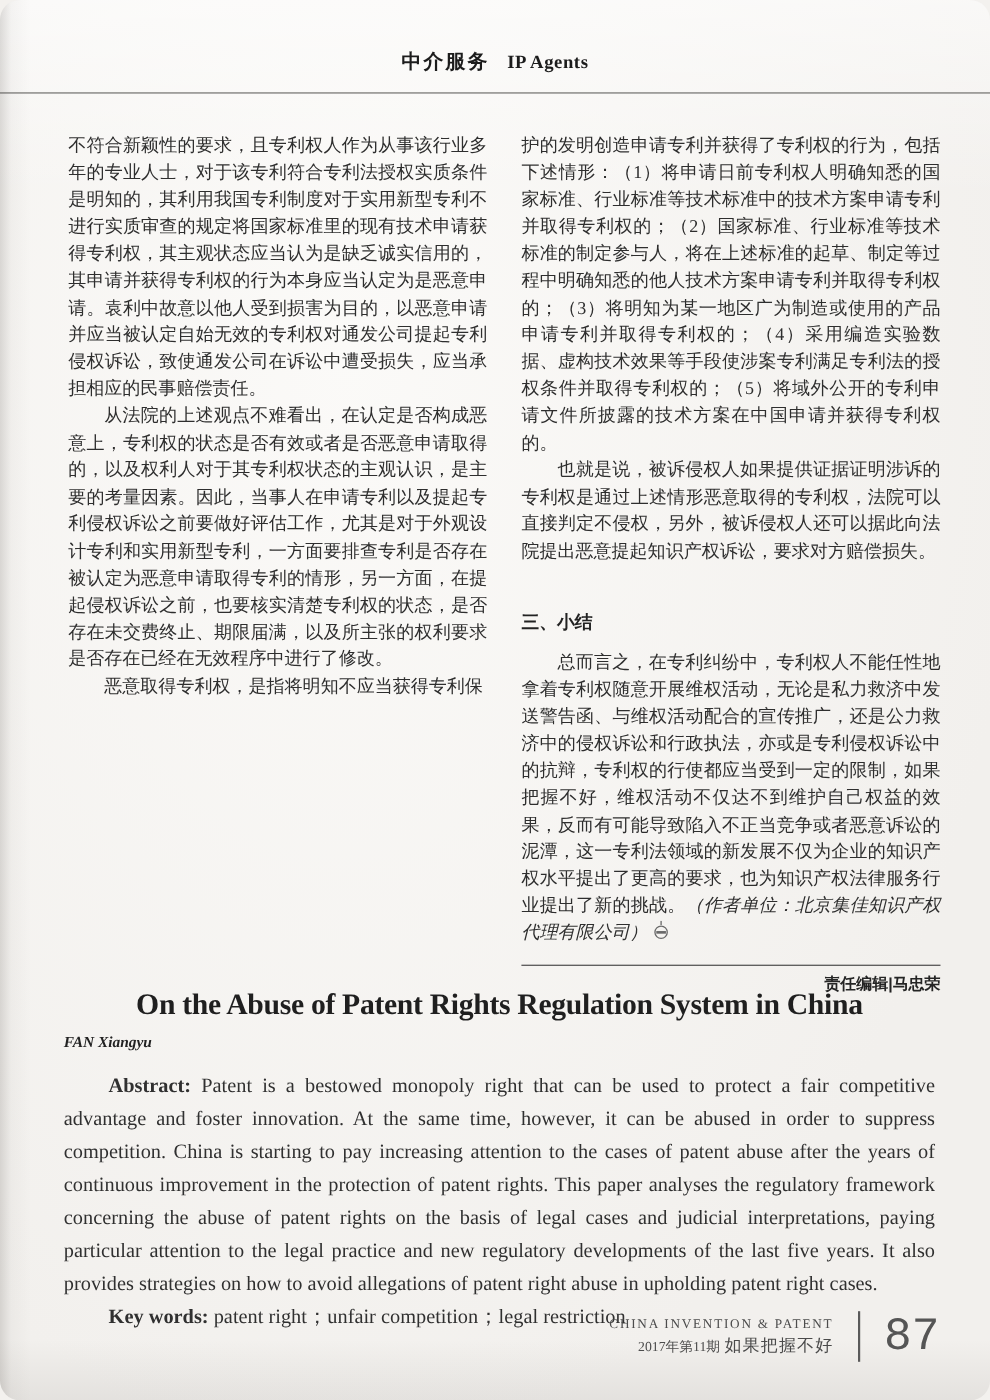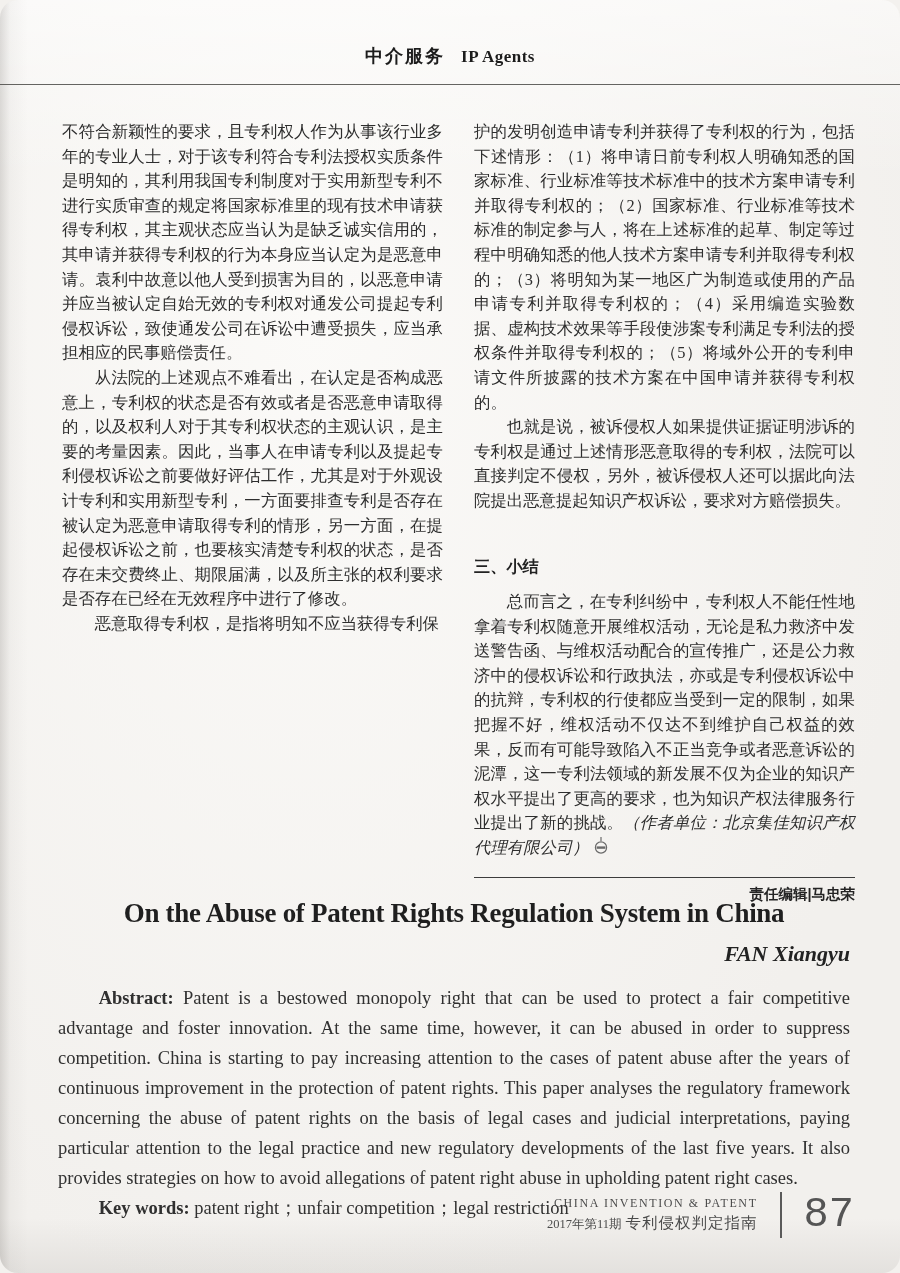--- a/index.html
+++ b/index.html
@@ -70,22 +70,22 @@
   
   .english{
     position:absolute;top:898px;left:58px;width:792px;
   }
   .eng-title{
     text-align:center;
     font-weight:bold;font-size:27px;letter-spacing:-0.3px;
     color:#1f1f1f;margin:0 0 12px 0;
   }
   .eng-author{
-    text-align:right;
-    font-weight:bold;font-style:italic;font-size:22px;
+    text-align:left;
+    font-weight:bold;font-style:italic;font-size:14px;
     color:#222;margin:0 0 16px 0;
   }
   .eng-abstract,.eng-keywords{
     margin:0;
     font-size:18.5px;line-height:30px;text-align:justify;
     color:#303030;
   }
   .eng-abstract{text-indent:2.2em;}
   .eng-keywords{text-indent:2.2em;margin-top:0;}
   .blabel{font-weight:bold;}
@@ -148,20 +148,20 @@
     <div class="eng-author">FAN Xiangyu</div>
     <p class="eng-abstract"><span class="blabel">Abstract:</span><span> Patent is a bestowed monopoly right that can be used to protect a fair competitive advantage and foster innovation. At the same time, however, it can be abused in order to suppress competition. China is starting to pay increasing attention to the cases of patent abuse after the years of continuous improvement in the protection of patent rights. This paper analyses the regulatory framework concerning the abuse of patent rights on the basis of legal cases and judicial interpretations, paying particular attention to the legal practice and new regulatory developments of the last five years. It also provides strategies on how to avoid allegations of patent right abuse in upholding patent right cases.</span></p>
     <p class="eng-keywords"><span class="blabel">Key words:</span><span> patent right；unfair competition；legal restriction</span></p>
   </div>
 
   <div class="footer">
     <div class="jlines">
       <div class="jen">CHINA INVENTION &amp; PATENT</div>
       <div class="jcn">
         <span class="issue">2017年第11期</span>
-        <span class="name">专利侵权判定指南</span>
+        <span class="name">如果把握不好</span>
       </div>
     </div>
     <div class="vbar"></div>
     <div class="pagenum">87</div>
   </div>
 
 </div>
 
 </body></html>

